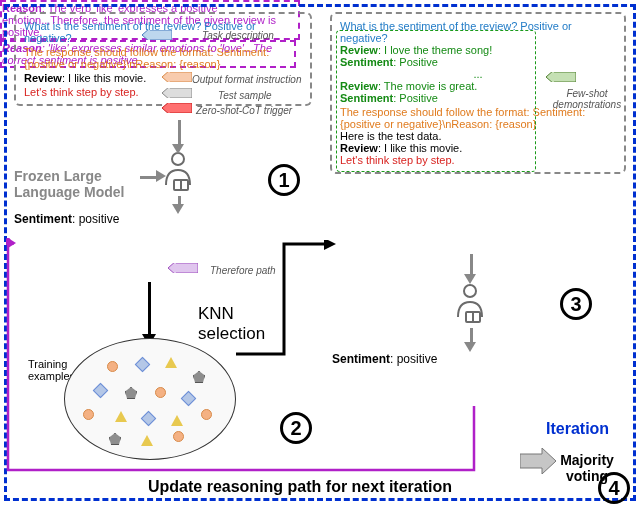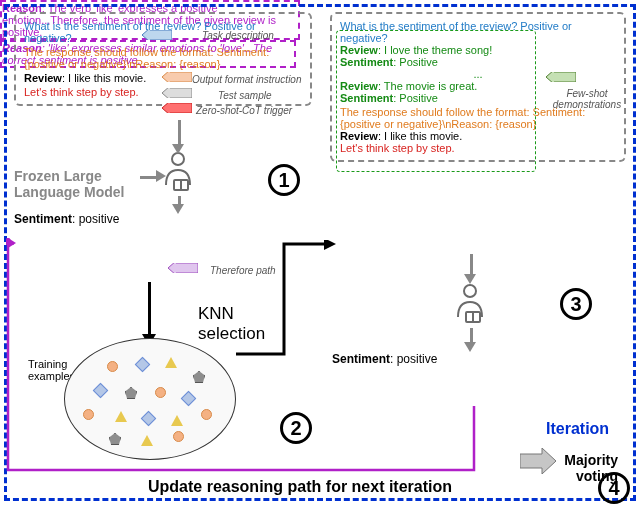--- a/index.html
+++ b/index.html
@@ -25,21 +25,21 @@
   .harrow { position: absolute; height: 0; border-top: 3px solid #888; }
   .down-tri { position: absolute; width: 0; height: 0; border-left: 6px solid transparent; border-right: 6px solid transparent; border-top: 10px solid #888; }
   .circle-pool { position: absolute; left: 64px; top: 338px; width: 172px; height: 122px; border: 1.5px solid #333; border-radius: 50%; background: #f9f9f9; }
   .shape { position: absolute; width: 11px; height: 11px; }
   .s-orange { background: #f4b183; border: 1px solid #d88b4a; border-radius: 50%; }
   .s-blue { background: #b4c7e7; border: 1px solid #6b8ed6; transform: rotate(45deg); }
   .s-yellow { width: 0; height: 0; border-left: 6px solid transparent; border-right: 6px solid transparent; border-bottom: 11px solid #e8c950; }
   .s-gray { background: #8e8e8e; border: 1px solid #555; clip-path: polygon(50% 0, 100% 38%, 82% 100%, 18% 100%, 0 38%); width:12px; height:12px; }
   .knn { position: absolute; left: 198px; top: 304px; font-size: 17px; font-weight: normal; }
   .iter-label { position: absolute; left: 546px; top: 420px; color: #0030d0; font-size: 16px; font-weight: bold; }
-  .mv-label { position: absolute; left: 556px; top: 452px; font-size: 14px; font-weight: bold; width: 62px; text-align: right; }
+  .mv-label { position: absolute; left: 556px; top: 452px; font-size: 14px; font-weight: bold; width: 62px; text-align: center; }
   .bigarrow { position: absolute; width: 36px; height: 26px; }
   .bigarrow svg { width:100%; height:100%; }
   .update-label { position: absolute; left: 148px; top: 478px; font-weight: bold; font-size: 16px; }
   .train-label { position: absolute; left: 28px; top: 358px; font-size: 11px; width: 54px; }
   .fllm { position: absolute; left: 14px; top: 168px; font-size: 14px; font-weight: bold; color: #888; width: 130px; }
   .sentiment-line { position: absolute; font-size: 12px; }
   .small-left-arrow { position:absolute; }
   .small-left-arrow svg { width:100%; height:100%; }
 </style>
 </head>
@@ -74,20 +74,21 @@
     </svg></div>
 
 <div class="box box2">
   <div class="tblue">What is the sentiment of the review? Positive or negative?</div>
   <div class="tgreen"><span class="bold">Review</span><span>: I love the theme song!</span></div>
   <div class="tgreen"><span class="bold">Sentiment</span><span>: Positive</span></div>
   <div class="tgreen" style="text-align:center">...</div>
   <div class="tgreen"><span class="bold">Review</span><span>: The movie is great.</span></div>
   <div class="tgreen"><span class="bold">Sentiment</span><span>: Positive</span></div>
   <div class="torange" style="margin-top:2px">The response should follow the format: Sentiment: {positive or negative}\nReason: {reason}</div>
+  <div>Here is the test data.</div>
   <div><span class="bold">Review</span><span>: I like this movie.</span></div>
   <div class="tred">Let's think step by step.</div>
 </div>
 <div class="green-inner"></div>
 <div class="label" style="left:548px; top:88px; width:78px">Few-shot demonstrations</div>
 <div class="small-left-arrow" style="left:546px; top:72px; width:30px; height:10px"><svg viewBox="0 0 30 10">
       <path d="M30 0 L8 0 L8 -2 L0 5 L8 12 L8 10 L30 10 Z" fill="#c5e0b4" stroke="#548235"></path>
     </svg></div>
 
 <div class="fllm">Frozen Large Language Model</div>

